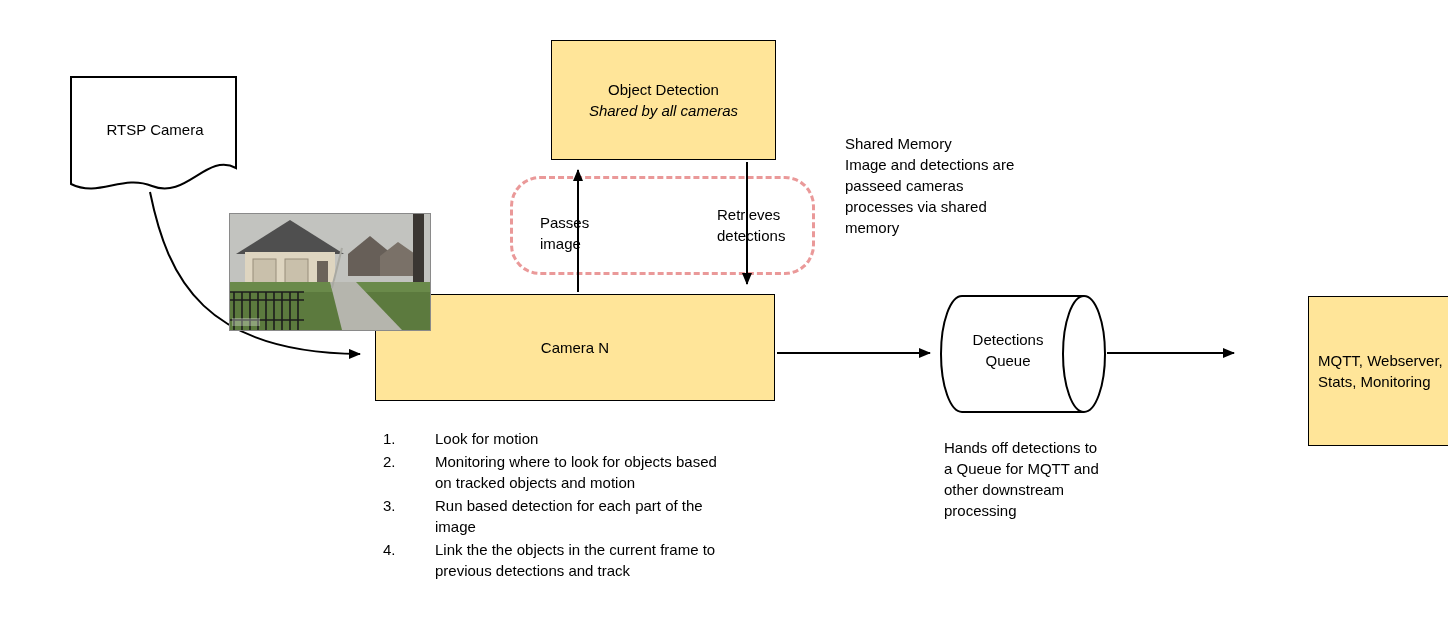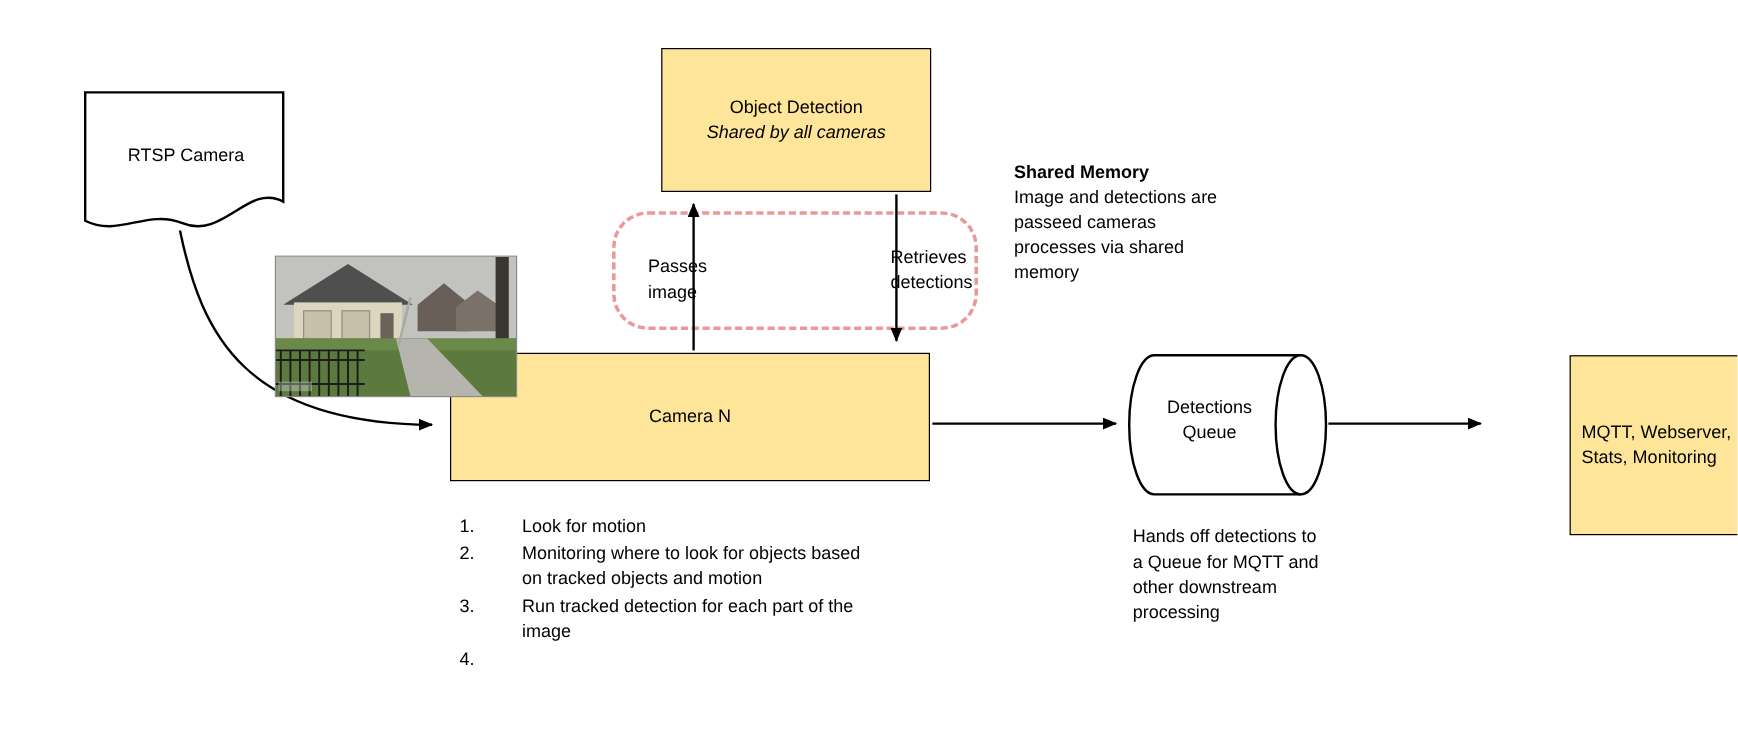--- a/index.html
+++ b/index.html
@@ -10,21 +10,21 @@
   }
   .node{
     position:absolute;background:#ffe599;border:1.5px solid #000;
     box-sizing:border-box;z-index:1;display:flex;align-items:center;justify-content:center;
     text-align:center;
   }
   #shapes{position:absolute;left:0;top:0;z-index:2;}
   .lbl{position:absolute;z-index:3;}
   .center{text-align:center;}
   .italic{font-style:italic;}
-  .bold{font-weight:bold;}
+  .bold{font-weight:normal;}
   #dashedBox{
     position:absolute;left:510px;top:176px;width:305px;height:99px;
     border:3px dashed #ea9999;border-radius:30px;box-sizing:border-box;z-index:1;
   }
   #photo{
     position:absolute;left:230px;top:214px;width:200px;height:116px;
     z-index:3;outline:1px solid #8a8a8a;overflow:hidden;
   }
   .steps{position:absolute;left:383px;top:428px;z-index:3;}
   .step{display:flex;margin-bottom:2px;}
@@ -72,21 +72,21 @@
     <path d="M 1107 353 L 1234 353" fill="none" stroke="#000" stroke-width="2" marker-end="url(#arw)"></path>
 
     <path d="M 1084 296 L 962 296 A 21 58 0 0 0 962 412 L 1084 412" fill="#ffffff" stroke="#000" stroke-width="2"></path>
     <ellipse cx="1084" cy="354" rx="21" ry="58" fill="#ffffff" stroke="#000" stroke-width="2"></ellipse>
   </svg>
 
   <div class="lbl center" style="left:85px;top:119px;width:140px;">RTSP Camera</div>
 
   <div class="lbl" style="left:540px;top:212px;width:62px;">Passes image</div>
 
-  <div class="lbl" style="left:742px;top:204px;width:85px;">Retrieves detections</div>
+  <div class="lbl" style="left:717px;top:204px;width:85px;">Retrieves detections</div>
 
   <div class="lbl" style="left:845px;top:133px;width:185px;">
     <div class="bold">Shared Memory</div>
     <div>Image and detections are passeed cameras processes via shared memory</div>
   </div>
 
 
   <div class="lbl center" style="left:953px;top:329px;width:110px;">Detections Queue</div>
 
   <div class="lbl" style="left:944px;top:437px;width:162px;">Hands off detections to a Queue for MQTT and other downstream processing</div>
@@ -95,24 +95,25 @@
     <div class="step">
       <div class="step-num">1.</div>
       <div class="step-text">Look for motion</div>
     </div>
     <div class="step">
       <div class="step-num">2.</div>
       <div class="step-text">Monitoring where to look for objects based on tracked objects and motion</div>
     </div>
     <div class="step">
       <div class="step-num">3.</div>
-      <div class="step-text">Run tracked detection for each part of the image</div>
+      <div class="step-text">Run based detection for each part of the image</div>
     </div>
     <div class="step">
       <div class="step-num">4.</div>
+      <div class="step-text">Link the the objects in the current frame to previous detections and track</div>
     </div>
   </div>
 
   <div id="photo">
     <svg width="200" height="116" viewBox="0 0 200 116">
 
       <rect x="0" y="0" width="200" height="68" fill="#c2c3bf"></rect>
 
       <polygon points="118,40 140,22 162,40 162,62 118,62" fill="#675f58"></polygon>
       <polygon points="150,42 168,28 188,42 188,62 150,62" fill="#7a7168"></polygon>

